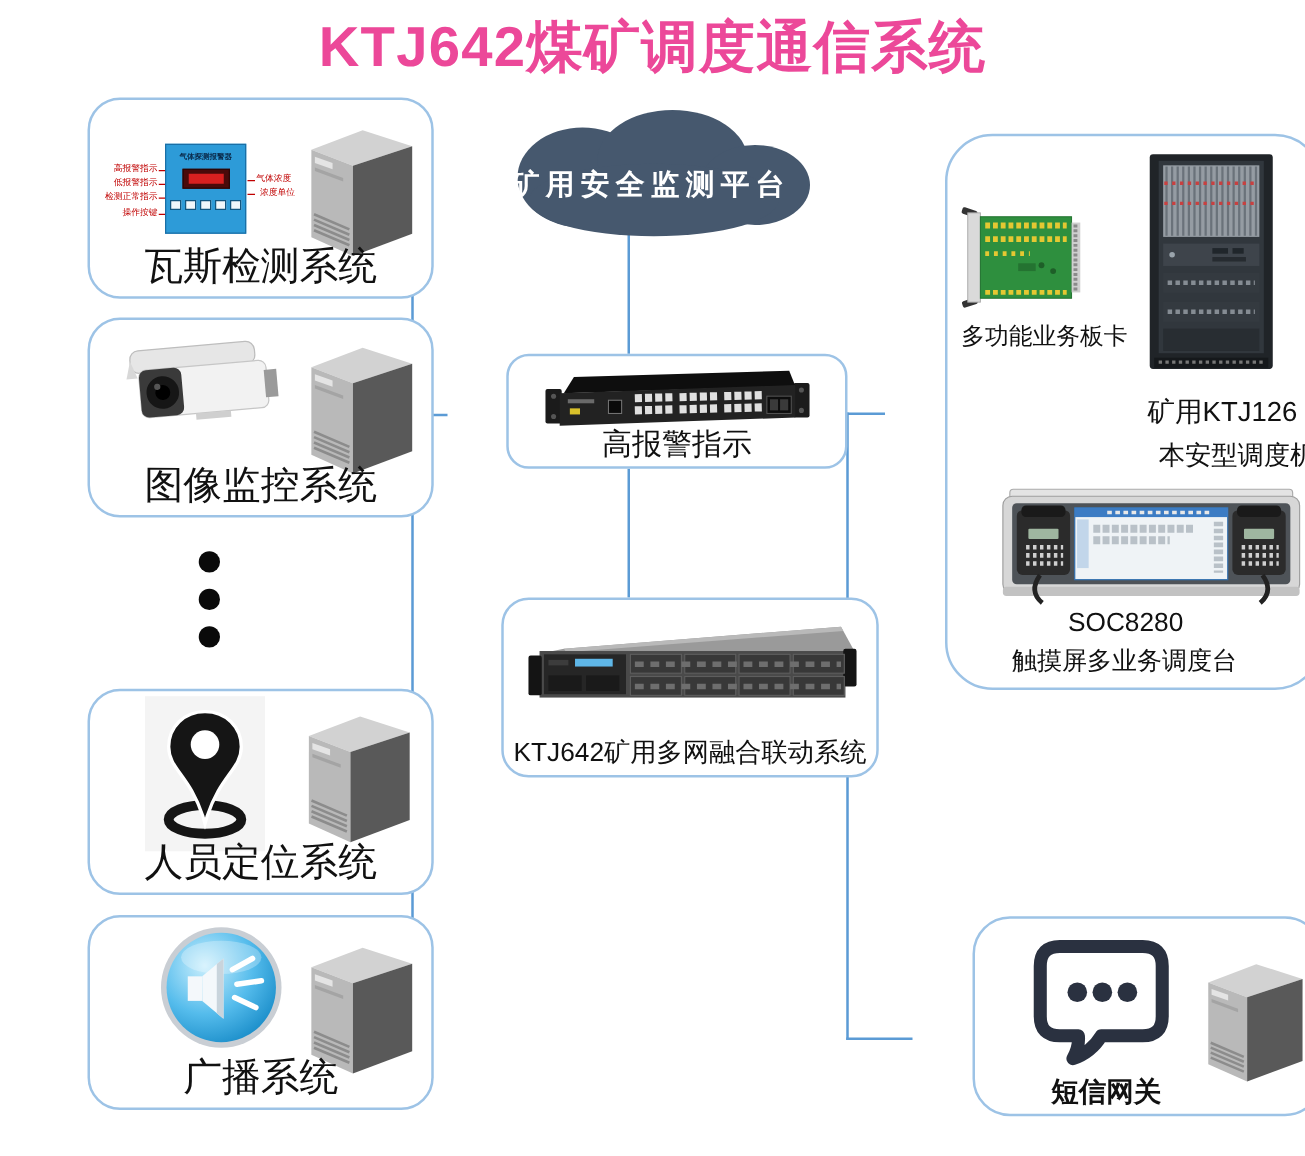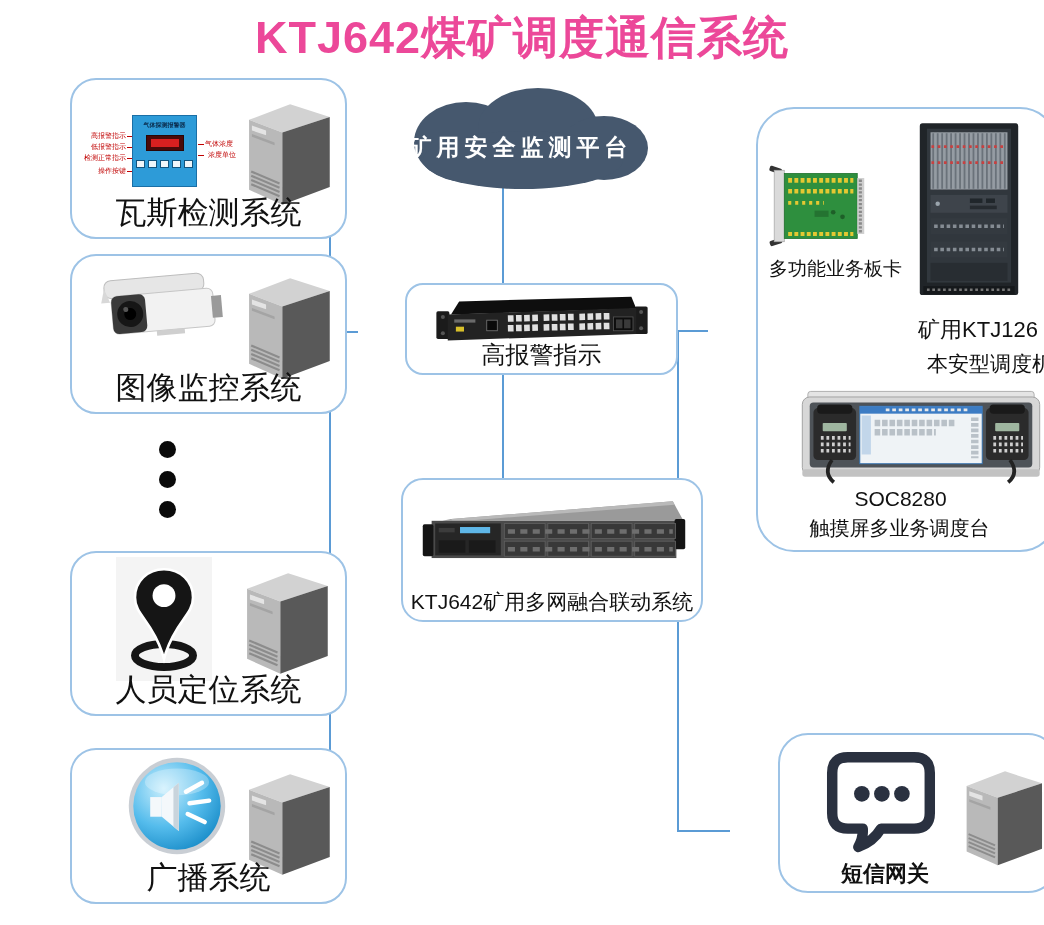--- a/index.html
+++ b/index.html
@@ -148,21 +148,21 @@
       <ellipse cx="50" cy="104" rx="33" ry="13" fill="none" stroke="#151515" stroke-width="9"></ellipse>
       <path d="M50,6 C31,6 17,20 17,38 C17,58 36,64 48,101 L50,108 L52,101 C64,64 83,58 83,38 C83,20 69,6 50,6 Z" fill="#151515" stroke="#FFFFFF" stroke-width="3"></path>
       <circle cx="50" cy="36" r="13" fill="#FFFFFF"></circle>
     </svg>
     <svg class="tower" style="left:168px;top:10px;" viewBox="0 0 130 155">
         <use href="#symTower"></use>
       </svg>
     <div class="sys-label">人员定位系统</div>
   </div>
 
-  <div class="box" style="left:22px;top:748px;width:277px;height:156px;">
+  <div class="box" style="left:22px;top:732px;width:277px;height:156px;">
     <svg style="position:absolute;left:55px;top:6px;" width="100" height="100" viewBox="0 0 112 112">
       <circle cx="56" cy="56" r="54" fill="#C9CED4"></circle>
       <circle cx="56" cy="56" r="49" fill="url(#spkGrad)"></circle>
       <ellipse cx="56" cy="29" rx="36" ry="15" fill="#FFFFFF" opacity="0.28"></ellipse>
       <rect x="26" y="46" width="13" height="22" fill="#F4F8FB"></rect>
       <polygon points="39,46 58,30 58,84 39,68" fill="#F4F8FB"></polygon>
       <polygon points="52,35 58,30 58,84 52,79" fill="#C9D4DC"></polygon>
       <g stroke="#FFFFFF" stroke-width="5" stroke-linecap="round">
         <line x1="66" y1="40" x2="84" y2="30"></line>
         <line x1="70" y1="53" x2="92" y2="50"></line>

